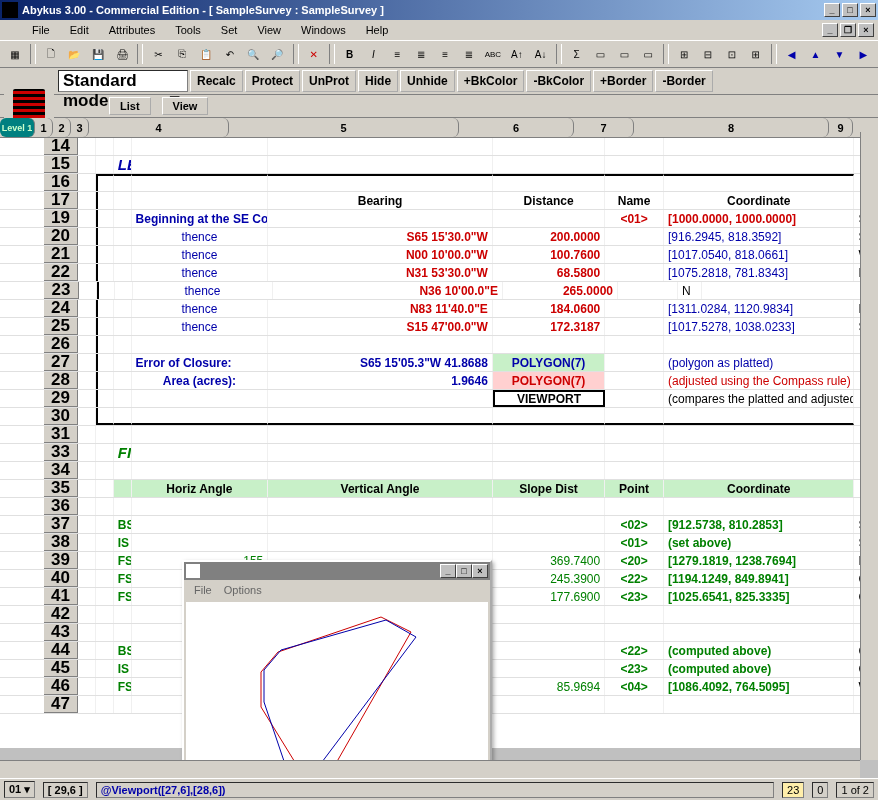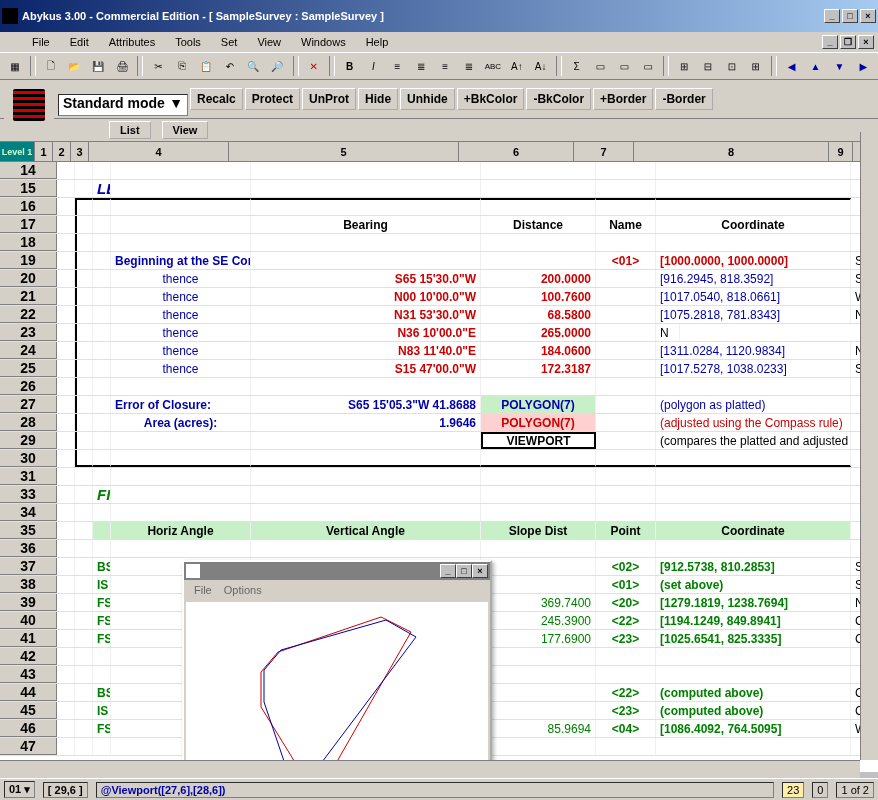--- a/index.html
+++ b/index.html
@@ -1,41 +1,41 @@
 <!DOCTYPE html>
 <html><head>
 <meta charset="utf-8">
 <style>
 * { box-sizing: border-box; margin: 0; padding: 0; }
 body { font-family: "MS Sans Serif", Tahoma, sans-serif; font-size: 11px; background: #c0c0c0; width: 878px; height: 800px; overflow: hidden; position: relative; }
-.titlebar { background: linear-gradient(to right, #0a246a, #a6caf0); color: #fff; height: 20px; display: flex; align-items: center; padding: 16px 2px; font-weight: bold; font-size: 11px; }
+.titlebar { background: linear-gradient(to right, #0a246a, #a6caf0); color: #fff; height: 20px; display: flex; align-items: center; padding: 4px 2px; font-weight: bold; font-size: 11px; }
 .titlebar .icon { width: 16px; height: 16px; margin-right: 4px; background: #000; display: inline-block; }
 .titlebar .title-text { flex: 1; }
 .win-btns { display: flex; gap: 2px; }
 .win-btn { width: 16px; height: 14px; background: #c0c0c0; border: 1px solid #fff; border-right-color: #404040; border-bottom-color: #404040; font-size: 9px; line-height: 12px; text-align: center; color: #000; font-family: Arial; font-weight: bold; cursor: default; }
 .menubar { background: #d4d0c8; height: 20px; display: flex; align-items: center; padding: 0 4px; }
 .menubar .spacer { width: 18px; }
 .menu-item { padding: 2px 10px; cursor: default; }
 .mdi-btns { margin-left: auto; display: flex; gap: 2px; }
 .toolbar { background: #d4d0c8; border-top: 1px solid #fff; border-bottom: 1px solid #808080; padding: 2px 4px; display: flex; align-items: center; gap: 2px; }
 .tb-btn { width: 22px; height: 22px; border: 1px solid #d4d0c8; display: flex; align-items: center; justify-content: center; font-size: 10px; cursor: default; }
 .tb-sep { width: 6px; height: 20px; border-left: 1px solid #808080; border-right: 1px solid #fff; margin: 0 2px; }
 .mode-bar { background: #d4d0c8; padding: 2px 4px; display: flex; align-items: center; gap: 2px; border-bottom: 1px solid #808080; }
-.mode-select { font-weight: bold; font-size: 14px; height: 22px; width: 130px; border: 1px inset #808080; background: #fff; padding: 0 4px; margin-top: 12px; }
+.mode-select { font-weight: bold; font-size: 17px; height: 22px; width: 130px; border: 1px inset #808080; background: #fff; padding: 0 4px; }
 .mode-btn { height: 22px; padding: 0 6px; border: 1px outset #fff; background: #d4d0c8; font-weight: bold; font-size: 12px; cursor: default; display: flex; align-items: center; }
 .logo-area { width: 50px; height: 50px; background: #d4d0c8; display: flex; align-items: center; justify-content: center; position: absolute; left: 4px; top: 80px; }
 .logo-area .logo { width: 32px; height: 32px; background: repeating-linear-gradient(0deg, #000, #000 3px, #cc0000 3px, #cc0000 6px); border-radius: 2px; }
 .sub-bar { background: #d4d0c8; padding: 2px 56px; display: flex; gap: 11px; border-bottom: 1px solid #808080; }
 .tab-btn { padding: 2px 10px; border: 1px outset #fff; background: #d4d0c8; font-weight: bold; cursor: default; }
 .sheet-area { position: relative; background: #fff; overflow: hidden; height: 630px; }
 .col-headers { display: flex; background: #d4d0c8; height: 20px; border-bottom: 1px solid #808080; }
-.ch { border-right: 1px solid #808080; display: flex; align-items: center; justify-content: center; font-weight: bold; background: #d4d0c8; color: #000; font-size: 11px; }
+.ch { border-right: 1px solid #808080; display: flex; align-items: center; justify-content: center; font-weight: bold; background: #d4d0c8; color: #000; font-size: 11px; border-radius: 6px; }
 .ch.lvl { width: 35px; background: #008080; color: #cfc; font-size: 9px; }
 .row { display: flex; height: 18px; border-bottom: 1px solid #e0e0e0; }
-.rh { width: 57px; background: #d4d0c8; border-right: 1px solid #808080; border-bottom: 1px solid #808080; display: flex; align-items: center; justify-content: center; font-weight: bold; font-size: 14px; }
+.rh { width: 35px; background: #d4d0c8; border-right: 1px solid #808080; border-bottom: 1px solid #808080; display: flex; align-items: center; justify-content: center; font-weight: bold; font-size: 17px; margin-left: 44px; }
 .cell { border-right: 1px solid #f0f0f0; display: flex; align-items: center; padding: 0 4px; overflow: hidden; white-space: nowrap; font-size: 12px; }
 .c1 { width: 18px; } .c2 { width: 18px; } .c3 { width: 18px; }
 .c4 { width: 140px; } .c5 { width: 230px; } .c6 { width: 115px; }
 .c7 { width: 60px; } .c8 { width: 195px; } .c9 { width: 24px; }
 .blue { color: #0000aa; } .red { color: #cc0000; } .green { color: #008000; } .bold { font-weight: bold; }
 .section-title { font-size: 15px; font-weight: bold; font-style: italic; }
 .bg-green { background: #c8f0c8; } .bg-pink { background: #ffd0d0; }
 .right { justify-content: flex-end; } .center { justify-content: center; }
 .black-border-top { border-top: 2px solid #000; }
 .black-border-left { border-left: 2px solid #000; }
@@ -203,32 +203,20 @@
         <div class="cell c2 black-border-left"></div>
         <div class="cell c3"></div>
         <div class="cell c4"></div>
         <div class="cell c5 bold center">Bearing</div>
         <div class="cell c6 bold center">Distance</div>
         <div class="cell c7 bold center">Name</div>
         <div class="cell c8 bold center">Coordinate</div>
         <div class="cell c9"></div>
       </div>
       <div class="row">
-        <div class="rh">18</div>
-        <div class="cell c1"></div>
-        <div class="cell c2 black-border-left"></div>
-        <div class="cell c3"></div>
-        <div class="cell c4"></div>
-        <div class="cell c5"></div>
-        <div class="cell c6"></div>
-        <div class="cell c7"></div>
-        <div class="cell c8"></div>
-        <div class="cell c9"></div>
-      </div>
-      <div class="row">
         <div class="rh">19</div>
         <div class="cell c1"></div>
         <div class="cell c2 black-border-left"></div>
         <div class="cell c3 blue bold"></div>
         <div class="cell c4 blue bold">Beginning at the SE Corner of Lot 1</div>
         <div class="cell c5"></div>
         <div class="cell c6"></div>
         <div class="cell c7 red bold center">&lt;01&gt;</div>
         <div class="cell c8 red bold">[1000.0000, 1000.0000]</div>
         <div class="cell c9">S</div>

